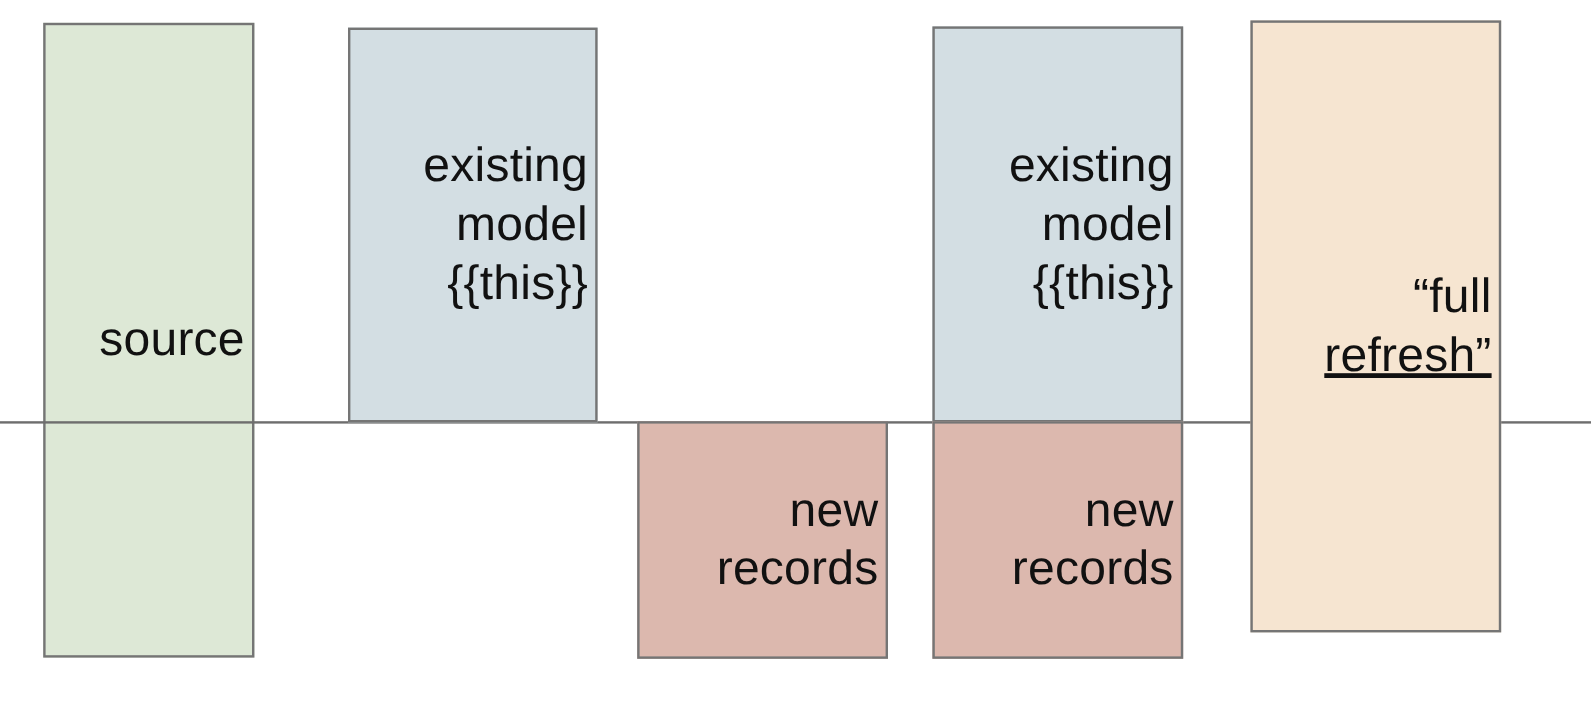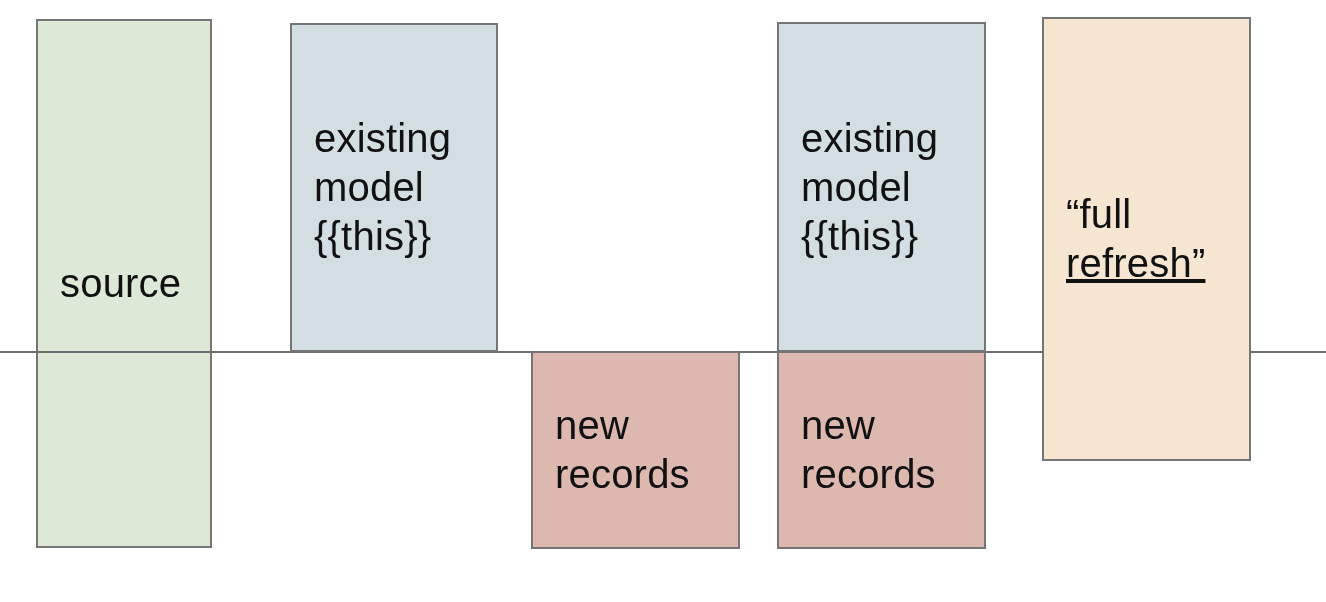--- a/index.html
+++ b/index.html
@@ -22,21 +22,21 @@
     height: 2px;
     z-index: 2;
   }
   .box {
     position: absolute;
     box-sizing: border-box;
     border: 2px solid #757575;
     display: flex;
     flex-direction: column;
     justify-content: center;
-    align-items: flex-start;
+    align-items: flex-end;
     padding-left: 22px;
     padding-right: 6px;
   }
   .box-line {
     font-size: 40px;
     line-height: 49px;
     letter-spacing: 0.2px;
     white-space: nowrap;
   }
 </style>
@@ -59,17 +59,17 @@
     </div>
     <div class="box" style="left: 777px; top: 22px; width: 209px; height: 330px; background: rgb(211, 222, 227); border-color: rgb(117, 117, 117); z-index: 3;">
       <div class="box-line" style="color: rgb(17, 17, 17);">existing</div>
       <div class="box-line" style="color: rgb(17, 17, 17);">model</div>
       <div class="box-line" style="color: rgb(17, 17, 17);">{{this}}</div>
     </div>
     <div class="box" style="left: 777px; top: 351px; width: 209px; height: 198px; background: rgb(220, 184, 174); border-color: rgb(117, 117, 117); z-index: 3;">
       <div class="box-line" style="color: rgb(17, 17, 17);">new</div>
       <div class="box-line" style="color: rgb(17, 17, 17);">records</div>
     </div>
-    <div class="box" style="left: 1042px; top: 17px; width: 209px; height: 444px; background: rgb(246, 229, 209); border-color: rgb(117, 117, 117); z-index: 3;">
+    <div class="box" style="left: 1042px; top: 17px; width: 209px; height: 510px; background: rgb(246, 229, 209); border-color: rgb(117, 117, 117); z-index: 3;">
       <div class="box-line" style="color: rgb(17, 17, 17);">“full</div>
       <div class="box-line" style="color: rgb(17, 17, 17); text-decoration: underline;">refresh”</div>
     </div>
   </div>
 
 </body></html>

